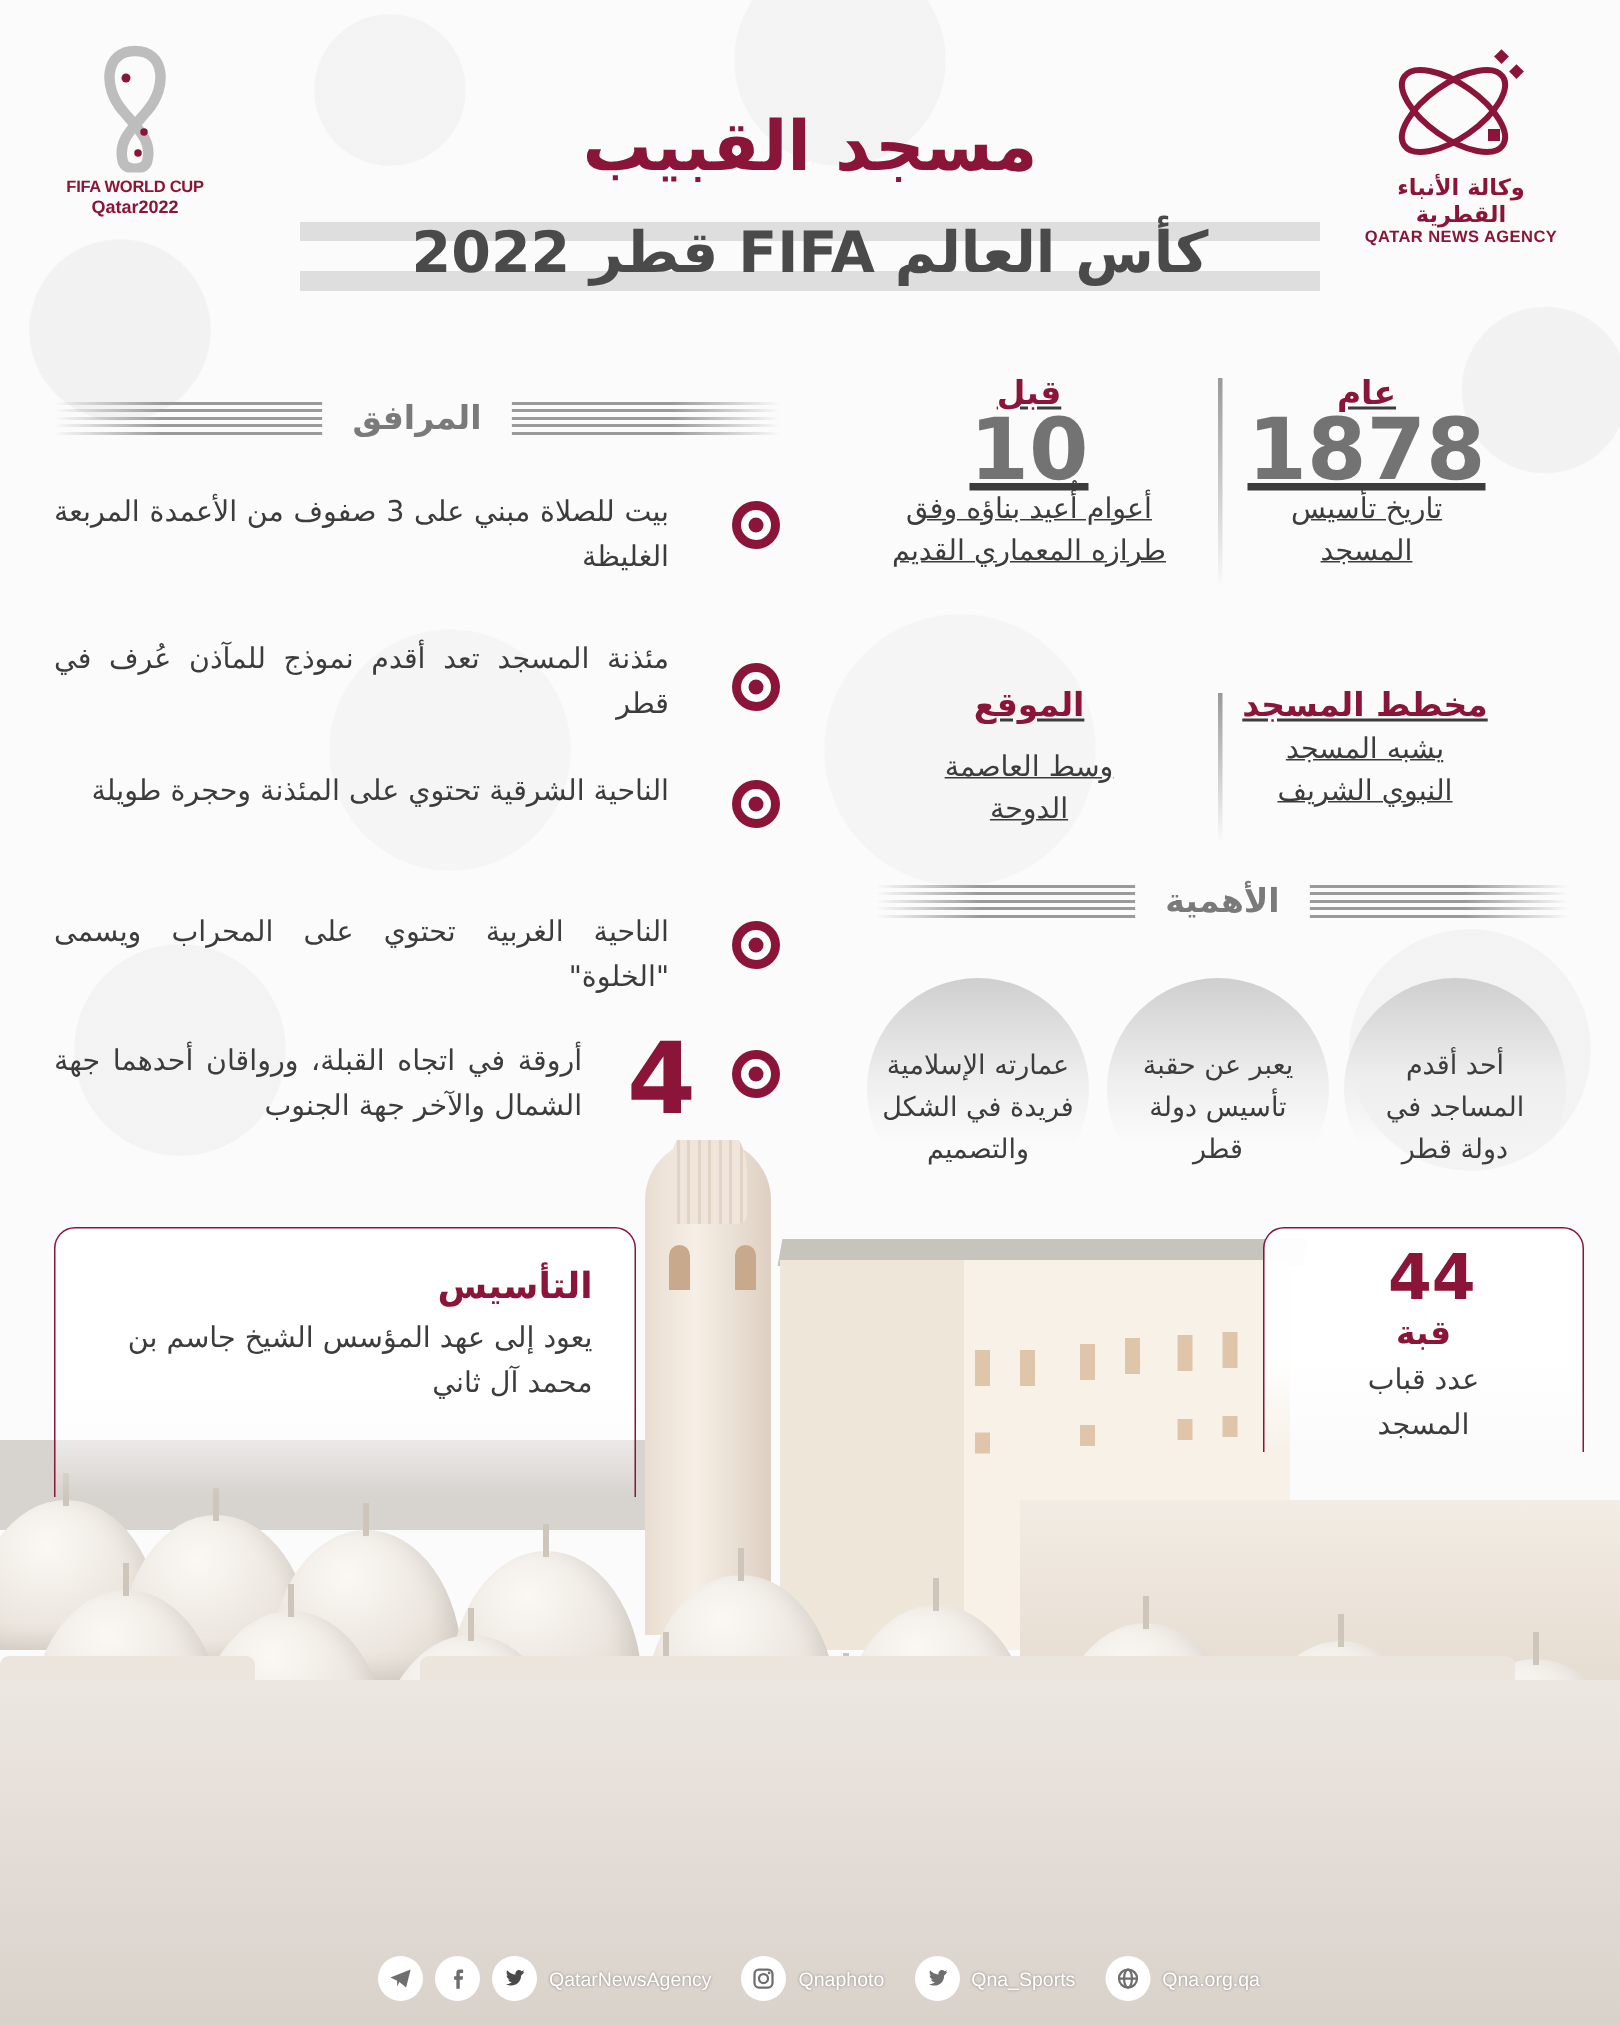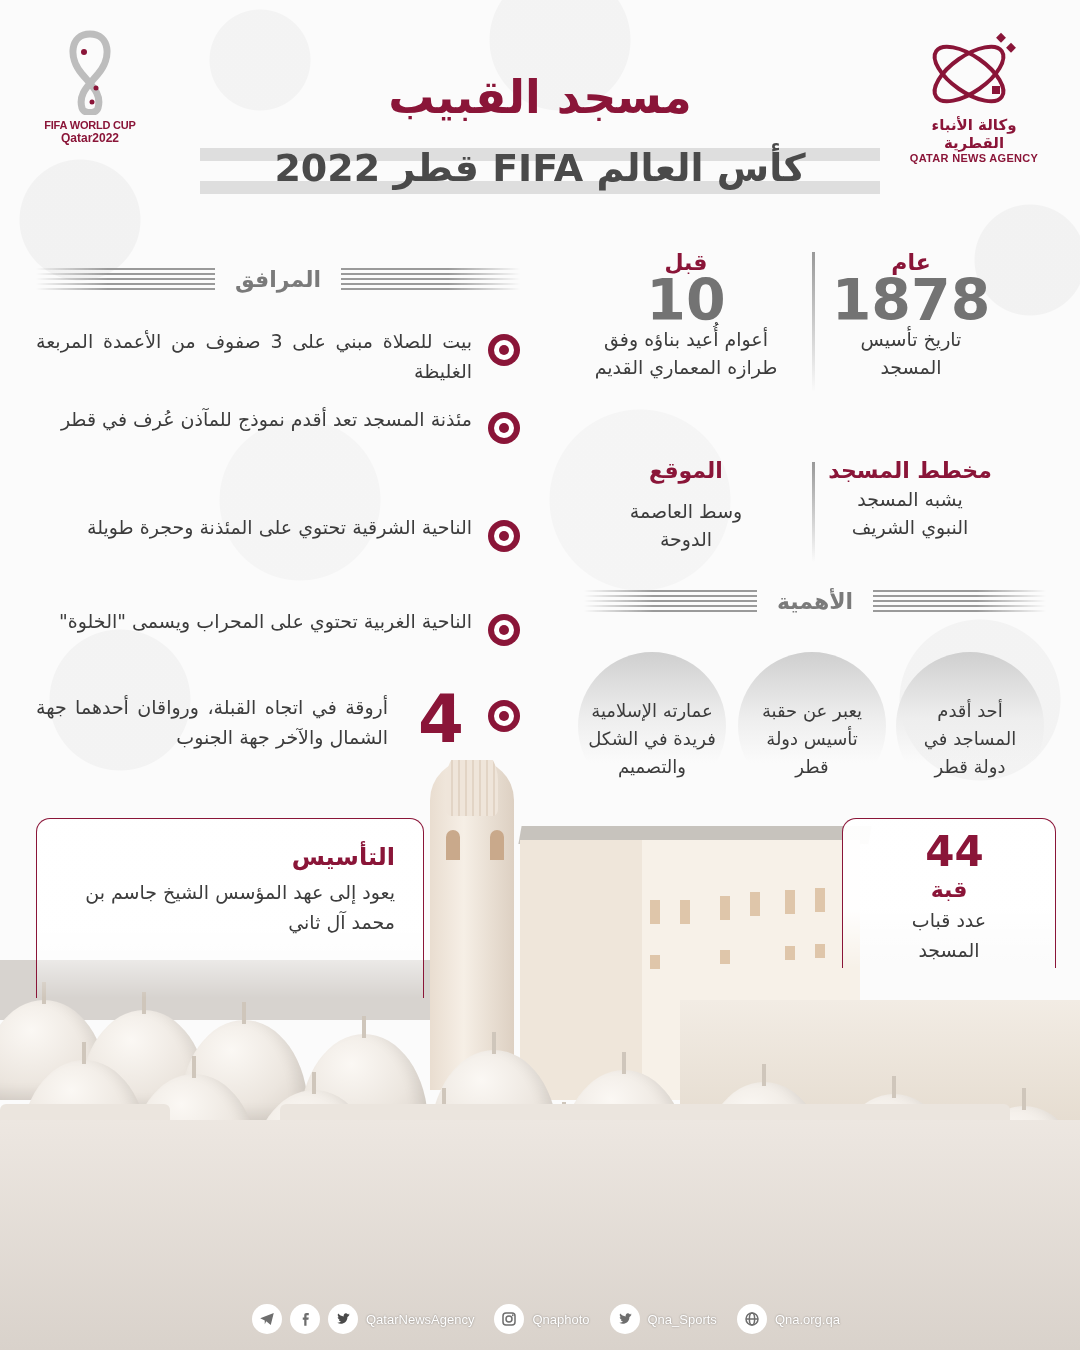--- a/index.html
+++ b/index.html
@@ -46,25 +46,25 @@
   .stripes { flex: 1; height: 22px; background: repeating-linear-gradient(to bottom, #9a9a9a 0 2px, transparent 2px 5px); }
   .stripes.l { -webkit-mask-image: linear-gradient(to left, #000, transparent); mask-image: linear-gradient(to left, #000 60%, transparent); }
   .stripes.r { -webkit-mask-image: linear-gradient(to right, #000, transparent); mask-image: linear-gradient(to right, #000 60%, transparent); }
   .sec-head span { font-size: 22px; font-weight: bold; color: #7a7a7a; white-space: nowrap; }
 
   
   .fac-item { position: absolute; left: 36px; width: 484px; display: flex; align-items: flex-start; z-index: 2; }
   .target { width: 32px; height: 32px; border-radius: 50%; background: #8a1538; position: relative; flex: 0 0 32px; margin-top: 8px; }
   .target::before { content: ""; position: absolute; inset: 6px; border-radius: 50%; background: #fff; }
   .target::after { content: ""; position: absolute; inset: 11px; border-radius: 50%; background: #8a1538; }
-  .fac-text { margin-right: 16px; font-size: 19px; line-height: 30px; color: #3c3c3c; text-align: justify; flex: 1; }
+  .fac-text { margin-right: 42px; font-size: 19px; line-height: 30px; color: #3c3c3c; text-align: justify; flex: 1; }
   .big-four { font-size: 66px; font-weight: bold; color: #8a1538; line-height: 60px; margin-right: 24px; margin-top: -2px; }
 
   
-  .stat { position: absolute; text-align: center; z-index: 2; }
+  .stat { position: absolute; text-align: center; z-index: 2; text-decoration: underline; }
   .stat .h { font-size: 22px; font-weight: bold; color: #8a1538; }
   .stat .num { font-size: 57px; font-weight: bold; color: #737373; line-height: 50px; font-family: "DejaVu Sans", sans-serif; }
   .stat .d { font-size: 19px; line-height: 28px; color: #3c3c3c; }
   .vline { position: absolute; width: 3px; background: linear-gradient(to bottom, #999, rgba(153,153,153,0)); z-index: 2; }
 
   
   .circle { position: absolute; top: 652px; width: 148px; height: 148px; border-radius: 50%;
     background: linear-gradient(to bottom, #cfcfcf 0%, #eeeeee 45%, rgba(255,255,255,0) 75%);
     display: flex; align-items: center; justify-content: center; text-align: center; z-index: 2; }
   .circle p { font-size: 18px; line-height: 28px; color: #3c3c3c; margin-top: 26px; }
@@ -147,21 +147,21 @@
 <div class="sec-head" style="left:36px; top:264px; width:484px;">
   <div class="stripes r"></div>
   <span>المرافق</span>
   <div class="stripes l"></div>
 </div>
 
 <div class="fac-item" style="top:326px;">
   <div class="target"></div>
   <div class="fac-text">بيت للصلاة مبني على 3 صفوف من الأعمدة المربعة الغليظة</div>
 </div>
-<div class="fac-item" style="top:404px;">
+<div class="fac-item" style="top:424px;align-items:center;">
   <div class="target"></div>
   <div class="fac-text">مئذنة المسجد تعد أقدم نموذج للمآذن عُرف في قطر</div>
 </div>
 <div class="fac-item" style="top:512px;">
   <div class="target"></div>
   <div class="fac-text">الناحية الشرقية تحتوي على المئذنة وحجرة طويلة</div>
 </div>
 <div class="fac-item" style="top:606px;">
   <div class="target"></div>
   <div class="fac-text">الناحية الغربية تحتوي على المحراب ويسمى "الخلوة"</div>

